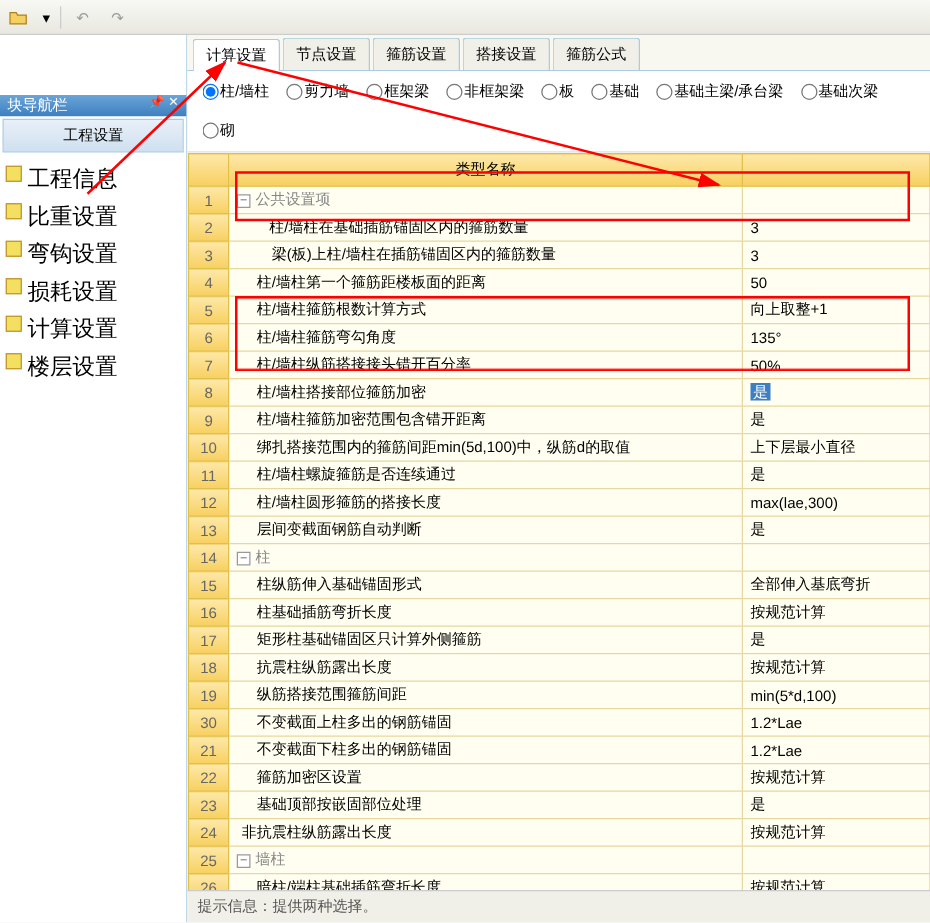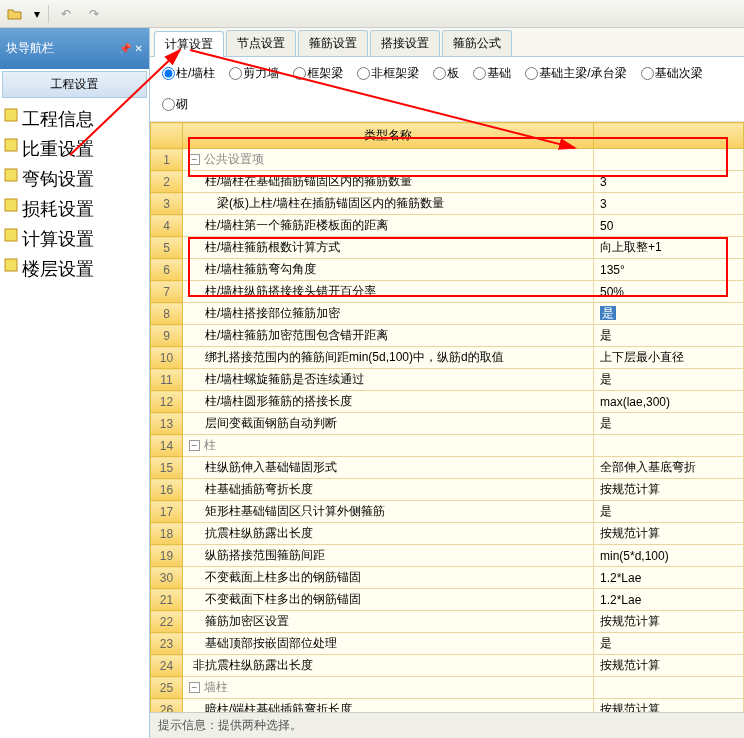--- a/index.html
+++ b/index.html
@@ -5,21 +5,21 @@
 * { box-sizing: border-box; margin: 0; padding: 0; }
 body { font-family: "Microsoft YaHei", SimSun, sans-serif; font-size: 12px; background: #f0f0f0; width: 744px; height: 738px; overflow: hidden; position: relative; }
 
 .toolbar { height: 28px; background: linear-gradient(#f8f8f4, #e8e8e0); border-bottom: 1px solid #ccc; display: flex; align-items: center; padding: 0 4px; gap: 6px; }
 .toolbar .btn { width: 22px; height: 22px; display: flex; align-items: center; justify-content: center; border-radius: 2px; }
 .toolbar .sep { width: 1px; height: 18px; background: #ccc; }
 
 .main { display: flex; height: calc(100% - 28px); }
 
 .sidebar { width: 150px; background: #fff; border-right: 1px solid #aacbe0; display: flex; flex-direction: column; }
-.sidebar-header { background: linear-gradient(#6ba5d8, #3d7fc0); color: #fff; padding: 12px 6px; display: flex; align-items: center; justify-content: space-between; font-size: 12px; }
+.sidebar-header { background: linear-gradient(#6ba5d8, #3d7fc0); color: #fff; padding: 0 6px; display: flex; justify-content: space-between; font-size: 12px; margin-top: 48px; }
 .sidebar-header .pin { font-size: 10px; }
 .sidebar-subheader { background: linear-gradient(#e8f0f8, #d0e0f0); border: 1px solid #aacbe0; text-align: center; padding: 4px; font-size: 12px; margin: 2px; }
 .sidebar-list { flex: 1; padding: 4px 2px; }
 .sidebar-item { padding: 3px 4px 3px 20px; cursor: pointer; position: relative; font-size: 18px; }
 .sidebar-item .icon { position: absolute; left: 2px; top: 2px; width: 14px; height: 14px; }
 
 .content { flex: 1; background: #fff; display: flex; flex-direction: column; }
 .tabs { display: flex; border-bottom: 1px solid #aacbe0; background: #f8f8f0; padding-top: 2px; padding-left: 4px; }
 .tab { padding: 4px 10px; border: 1px solid #aacbe0; border-bottom: none; margin-right: 2px; background: #f0f0e8; font-size: 12px; border-radius: 3px 3px 0 0; cursor: pointer; }
 .tab.active { background: #fff; position: relative; top: 1px; }
@@ -145,21 +145,21 @@
         </tr>
           </thead>
         <tbody id="grid-body">
             <tr class="section">
               <td class="rownum">1</td>
               <td class="name"><span class="collapse-btn">−</span><span>公共设置项</span></td>
               <td class="val"></td>
             </tr>
             <tr>
               <td class="rownum">2</td>
-              <td class="name" style="padding-left: 22px; margin-left: 44px;">柱/墙柱在基础插筋锚固区内的箍筋数量</td>
+              <td class="name" style="padding-left: 32px; margin-left: 44px;">柱/墙柱在基础插筋锚固区内的箍筋数量</td>
               <td class="val">3</td>
             </tr>
             <tr>
               <td class="rownum">3</td>
               <td class="name" style="padding-left: 34px;">梁(板)上柱/墙柱在插筋锚固区内的箍筋数量</td>
               <td class="val">3</td>
             </tr>
             <tr>
               <td class="rownum">4</td>
               <td class="name" style="padding-left: 22px;">柱/墙柱第一个箍筋距楼板面的距离</td>

